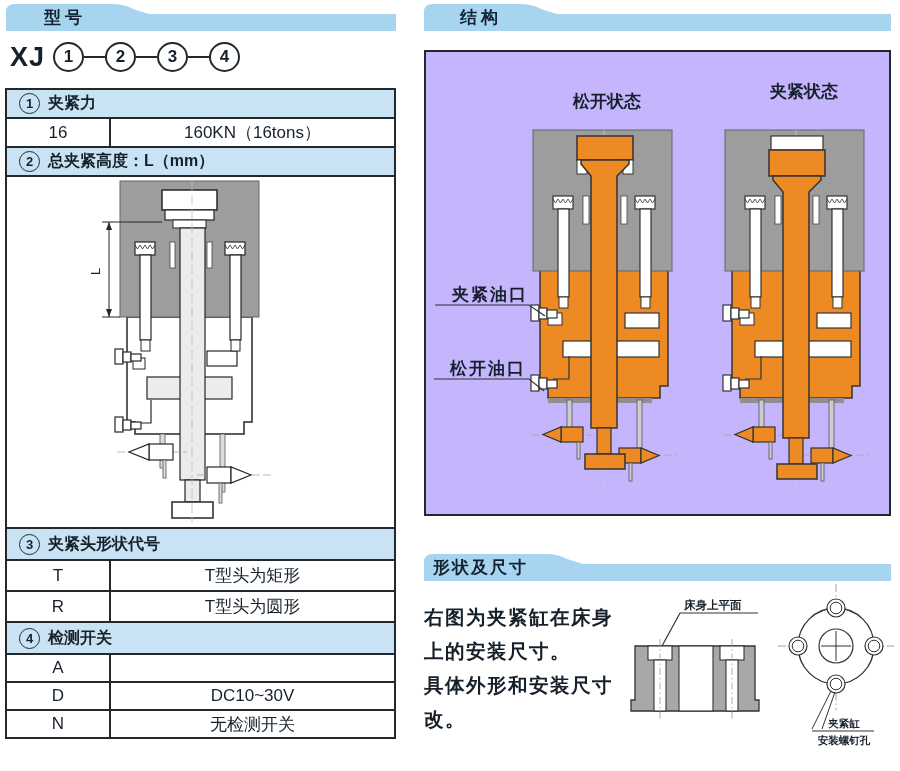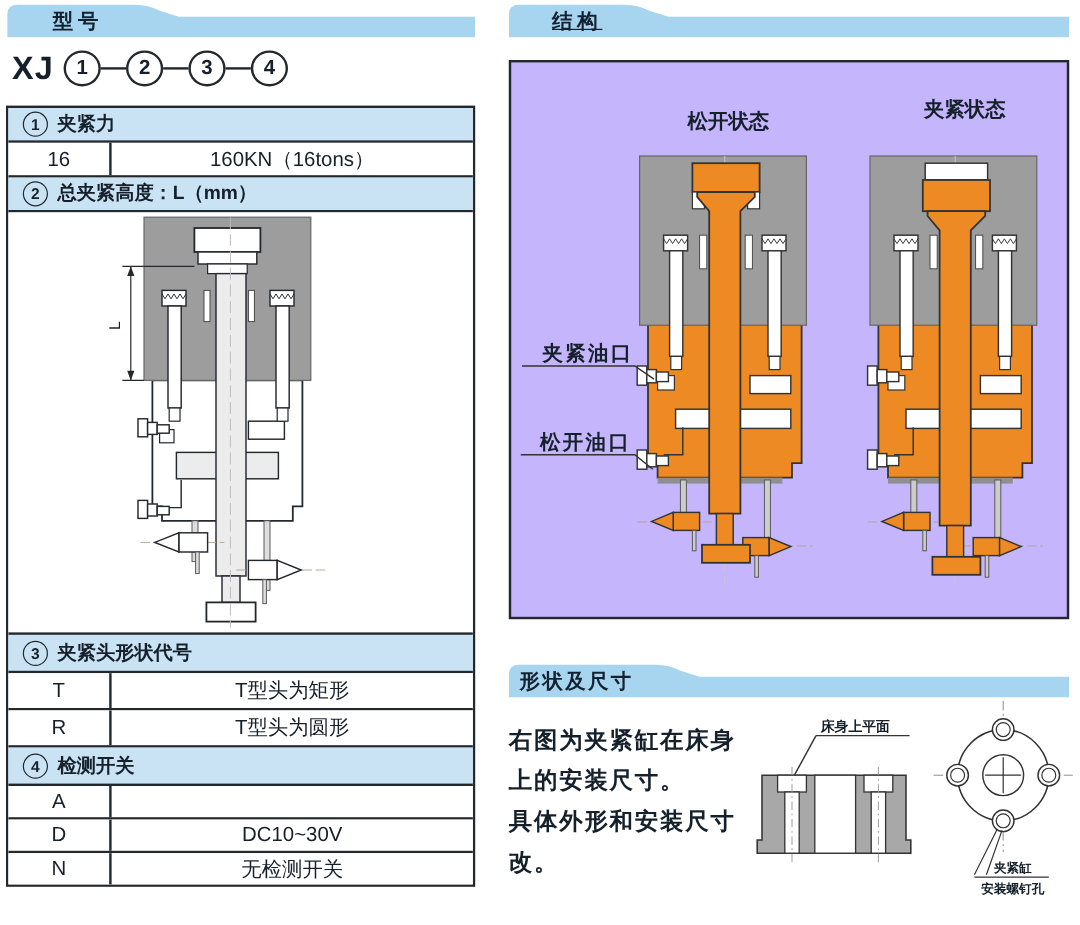--- a/index.html
+++ b/index.html
@@ -15,21 +15,21 @@
                font-size:17px;font-weight:bold;background:#fff;}
   .code-dash{width:21px;height:0;border-top:2.4px solid #23282d;}
   
   .spec-table{position:absolute;left:5px;top:88px;width:391px;border:2px solid #23282d;box-sizing:border-box;background:#fff;}
   .t-head{display:flex;align-items:center;background:#c9e3f4;border-bottom:2px solid #23282d;font-weight:bold;font-size:16px;}
   .t-head.h29{height:27px}.t-head.h31{height:30px}
   .circle-num{width:19px;height:19px;border:1.6px solid #23282d;border-radius:50%;display:flex;align-items:center;justify-content:center;
               font-size:13px;font-weight:bold;margin:0 8px 0 12px;flex:0 0 auto;background:transparent;}
   .t-row{display:flex;border-bottom:2px solid #23282d;font-size:17px;background:#fff;}
   .t-row.h29{height:27px}.t-row.h31{height:29px}.t-row.h28{height:26px}.t-row.last{border-bottom:none;}
-  .t-row .c1{width:86px;border-right:2px solid #23282d;display:flex;align-items:center;justify-content:center;box-sizing:border-box;}
+  .t-row .c1{width:104px;border-right:2px solid #23282d;display:flex;align-items:center;justify-content:center;box-sizing:border-box;}
   .t-row .c2{flex:1;display:flex;align-items:center;justify-content:center;}
   .t-draw{height:350px;border-bottom:2px solid #23282d;position:relative;background:#fff;}
   
   .structure-box{position:absolute;left:424px;top:50px;width:467px;height:466px;border:2px solid #23282d;box-sizing:border-box;background:#c4b5fd;}
   .state-label{position:absolute;font-size:17px;font-weight:bold;text-align:center;white-space:nowrap;}
   .port-label{position:absolute;font-size:17px;font-weight:600;letter-spacing:2px;white-space:nowrap;}
   .abs{position:absolute;}
   
   .shape-par{position:absolute;left:424px;top:600px;width:208px;}
   .shape-par .pline{font-size:19.5px;font-weight:600;line-height:34px;letter-spacing:1.5px;white-space:nowrap;}
@@ -164,21 +164,21 @@
     <div class="t-row h28 last">
       <div class="c1">N</div>
       <div class="c2">无检测开关</div>
     </div>
   </div>
 
   <div class="banner" style="left:424px;width:467px;top:2px;">
     <svg width="467" height="30" viewBox="0 0 467 30">
       <path d="M0,29 L0,10 Q0,2 9,2 L96,2 Q108,2 117,7 L133,12 L467,12 L467,29 Z" fill="#a7d4ee"></path>
     </svg>
-    <span class="banner-text" style="left:36px;text-decoration:underline;">结构</span>
+    <span class="banner-text" style="left:36px;">结构</span>
   </div>
 
   <div class="structure-box">
     <div class="state-label" style="left:116px;top:38px;width:130px;">松开状态</div>
     <div class="state-label" style="left:318px;top:28px;width:120px;">夹紧状态</div>
 
     <svg class="abs" style="left:103px;top:76px;" width="150" height="365" viewBox="0 0 150 365">
       <g id="cyl-common">
         <path d="M11,137 H139 V258 H131 V270 H19 V258 H11 Z" fill="#ee8a23" stroke="#333" stroke-width="1.5"></path>
         <rect x="19" y="270" width="104" height="5" fill="#8f8f8f"></rect>

